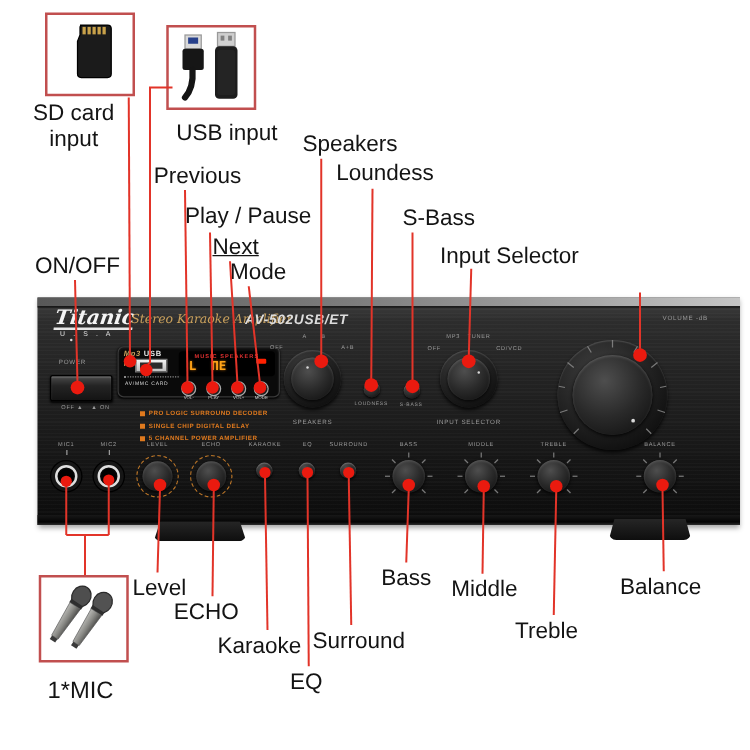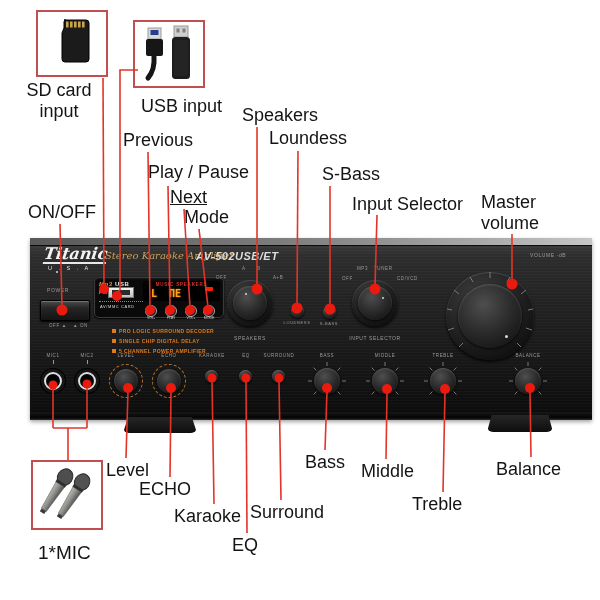--- a/index.html
+++ b/index.html
@@ -281,24 +281,20 @@
   <div class="lbl" style="left:141px;top:96px;">USB input</div>
   <div class="lbl" style="left:123px;top:130px;">Previous</div>
   <div class="lbl" style="left:148px;top:162px;">Play / Pause</div>
   <div class="lbl" style="left:170px;top:187px;text-decoration:underline;">Next</div>
   <div class="lbl" style="left:184px;top:207px;">Mode</div>
   <div class="lbl" style="left:28px;top:202px;">ON/OFF</div>
   <div class="lbl" style="left:242px;top:105px;">Speakers</div>
   <div class="lbl" style="left:269px;top:128px;">Loundess</div>
   <div class="lbl" style="left:322px;top:164px;">S-Bass</div>
   <div class="lbl" style="left:352px;top:194px;">Input Selector</div>
-  <div class="lbl" style="left:481px;top:192px;">
-    <div>Master</div>
-      <div>volume</div>
-  </div>
   <div class="lbl" style="left:106px;top:460px;">Level</div>
   <div class="lbl" style="left:139px;top:479px;">ECHO</div>
   <div class="lbl" style="left:174px;top:506px;">Karaoke</div>
   <div class="lbl" style="left:232px;top:535px;">EQ</div>
   <div class="lbl" style="left:250px;top:502px;">Surround</div>
   <div class="lbl" style="left:305px;top:452px;">Bass</div>
   <div class="lbl" style="left:361px;top:461px;">Middle</div>
   <div class="lbl" style="left:412px;top:494px;">Treble</div>
   <div class="lbl" style="left:496px;top:459px;">Balance</div>
   <div class="lbl" style="left:38px;top:542px;font-size:19px;">1*MIC</div>

